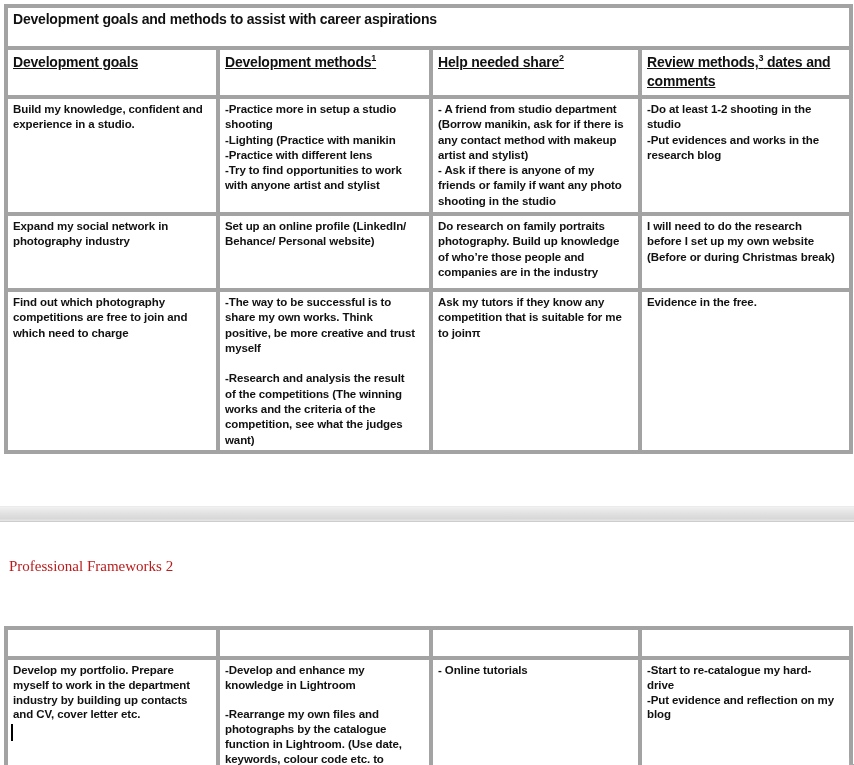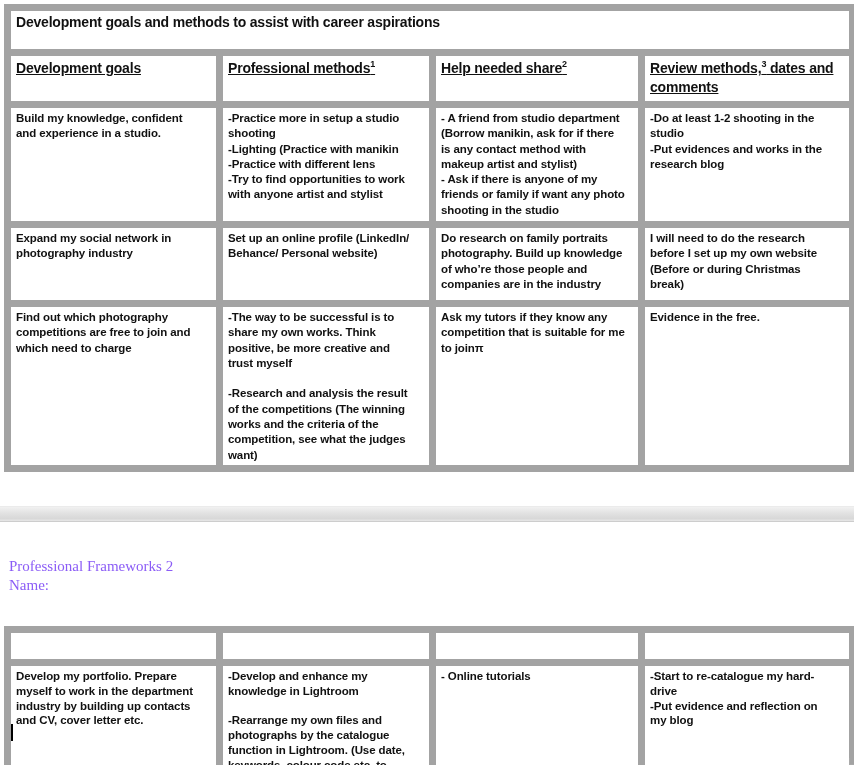--- a/index.html
+++ b/index.html
@@ -15,21 +15,21 @@
   
   table.doc-table {
     position:absolute;
     left:4px;
     width:845px;
     table-layout:fixed;
     border-collapse:collapse;
     border:2px solid #000;
   }
   table.doc-table td {
-    border:7px solid #a3a3a3;
+    border:4px solid #a3a3a3;
     vertical-align:top;
     padding:3px 12px 2px 5px;
     overflow:hidden;
   }
   .t1 { top:4px; }
   .t2 { top:626px; }
 
   td.title-cell {
     font-size:14px; font-weight:600; letter-spacing:-0.2px;
     height:33px; line-height:17px; padding-top:4px;
@@ -60,21 +60,21 @@
     background:linear-gradient(180deg,#f1f1f1 0%,#e3e3e3 40%,#d8d8d8 82%,#e7e7e7 100%);
     border-top:1px solid #ebebeb;
     border-bottom:1px solid #cdcdcd;
   }
 
   
   .page2-heading {
     position:absolute; left:9px; top:557px;
     font-family:"Liberation Serif","DejaVu Serif",serif;
     font-size:15px; line-height:19px;
-    color:#8b5cf6;
+    color:#b91c1c;
   }
 
   
   .text-caret {
     position:absolute; left:11px; top:724px;
     width:2px; height:17px;
     background:#000;
   }
 
   
@@ -96,21 +96,21 @@
       <col style="width:211px">
   </colgroup>
   <tbody>
     <tr>
       <td class="title-cell" colspan="4">
         <span>Development goals and methods to assist with career aspirations</span>
       </td>
     </tr>
     <tr>
       <td class="head-cell"><span>Development goals</span><sup></sup><span></span></td>
-      <td class="head-cell"><span>Professional methods</span><sup>1</sup><span></span></td>
+      <td class="head-cell"><span>Development methods</span><sup>1</sup><span></span></td>
       <td class="head-cell"><span>Help needed share</span><sup>2</sup><span></span></td>
       <td class="head-cell"><span>Review methods,</span><sup>3</sup><span> dates and comments</span></td>
     </tr>
     <tr class="r1">
       <td class="body-cell"><span class="cell-text">Build my knowledge, confident and experience in a studio.</span></td>
       <td class="body-cell"><span class="cell-text">-Practice more in setup a studio shooting
 -Lighting (Practice with manikin
 -Practice with different lens
 -Try to find opportunities to work with anyone artist and stylist</span></td>
       <td class="body-cell"><span class="cell-text">- A friend from studio department (Borrow manikin, ask for if there is any contact method with makeup artist and stylist)
@@ -132,21 +132,20 @@
       <td class="body-cell"><span class="cell-text">Ask my tutors if they know any competition that is suitable for me to joinπ</span></td>
       <td class="body-cell"><span class="cell-text">Evidence in the free.</span></td>
     </tr>
   </tbody>
 </table>
 
 <div class="page-separator"></div>
 
 <div class="page2-heading">
   <div>Professional Frameworks 2</div>
-  <div>Name:</div>
 </div>
 
 <table class="doc-table t2">
   <colgroup>
     <col style="width:212px">
       <col style="width:213px">
       <col style="width:209px">
       <col style="width:211px">
   </colgroup>
   <tbody>

